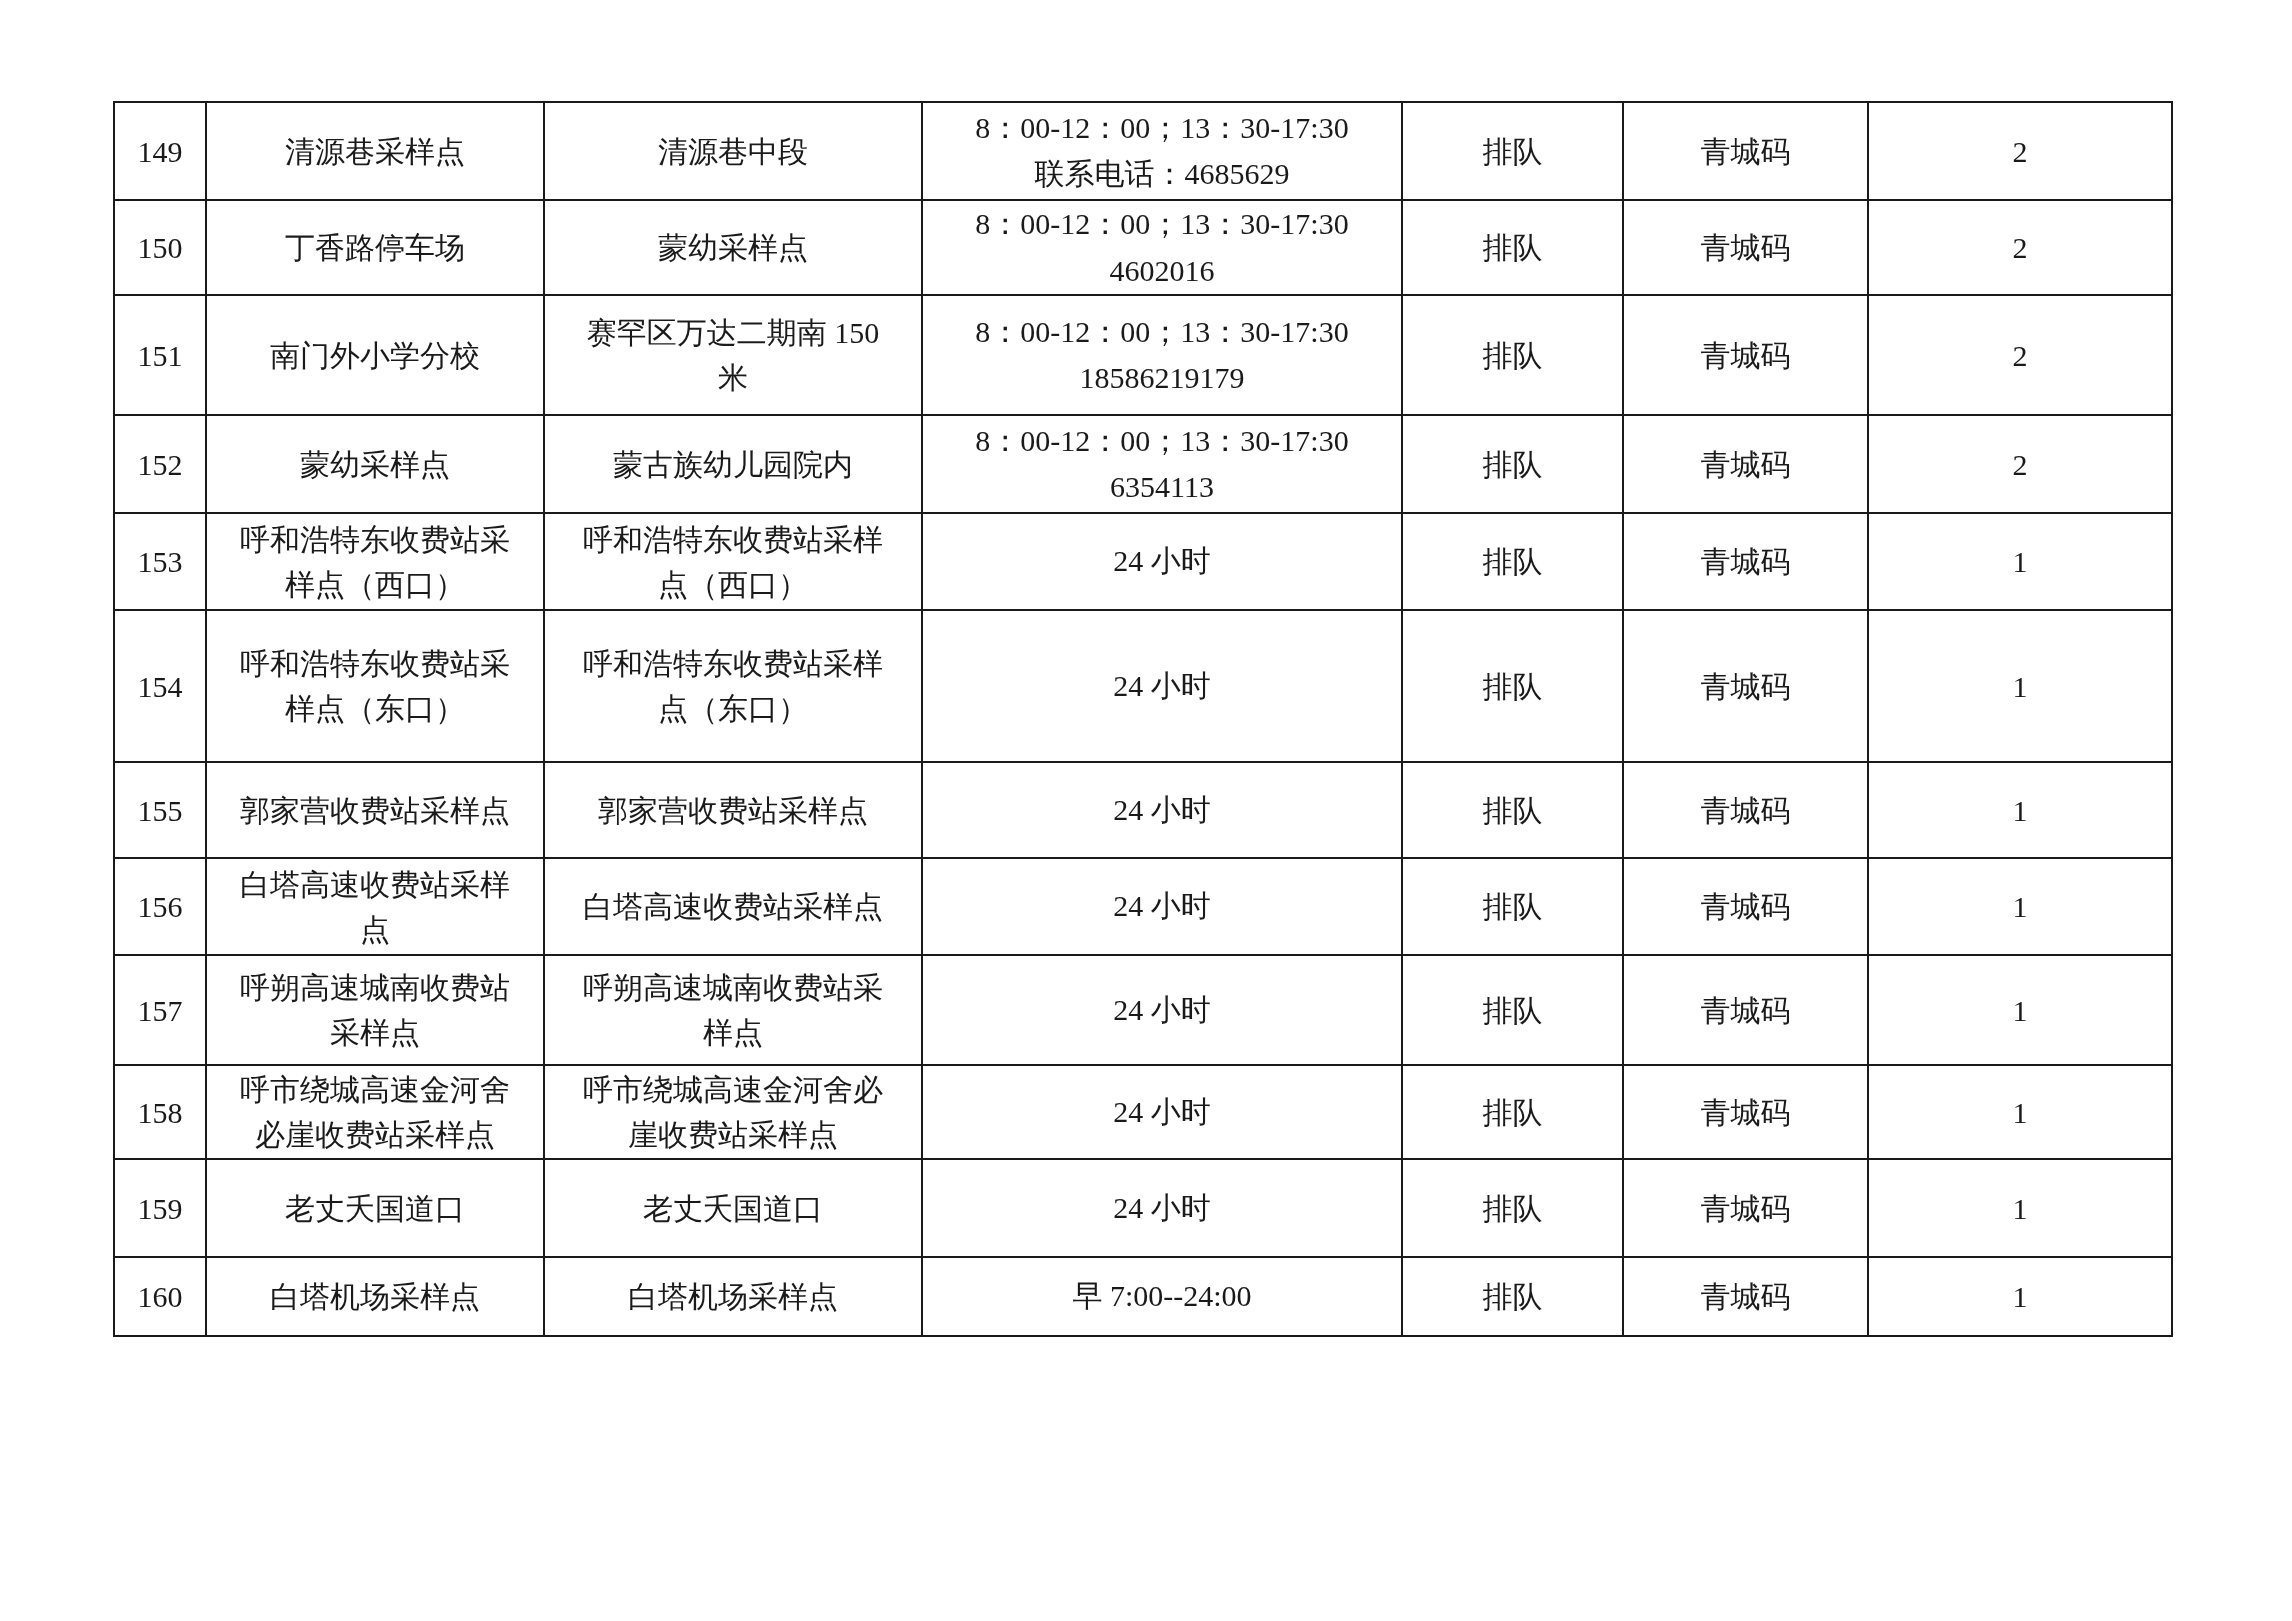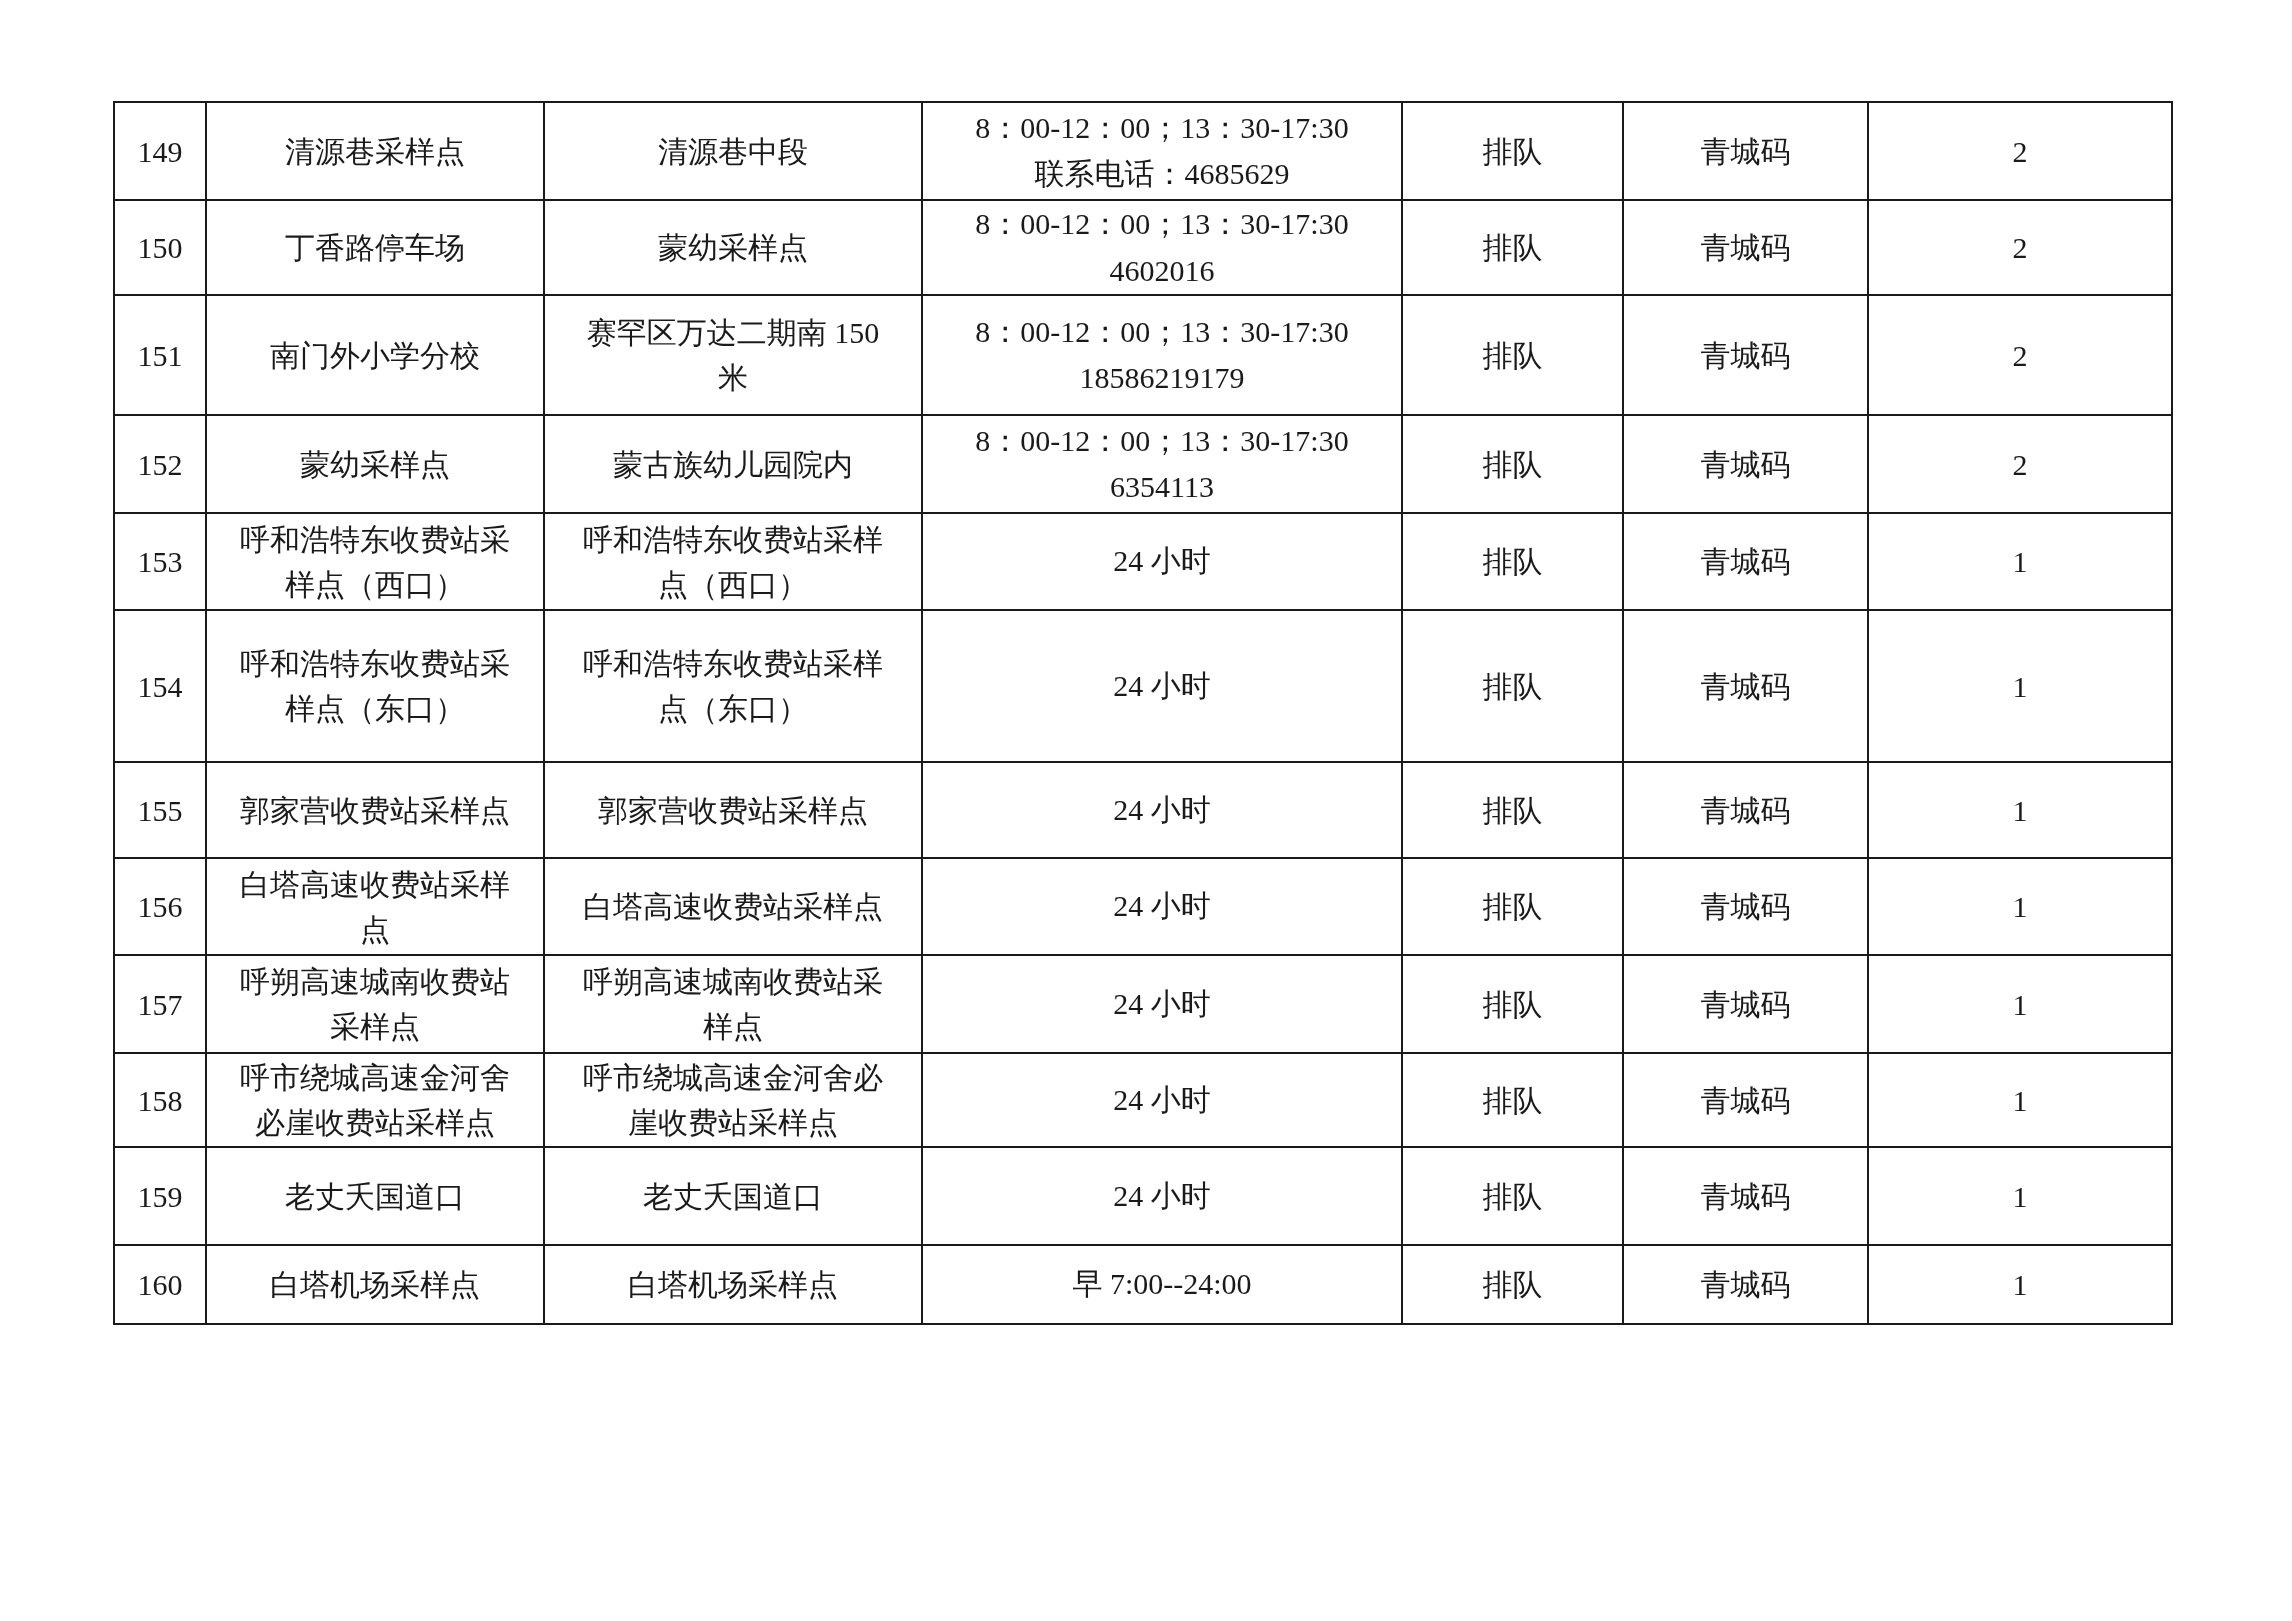--- a/index.html
+++ b/index.html
@@ -45,21 +45,21 @@
 
   
   tbody tr:nth-child(1)  { height: 98px; }
   tbody tr:nth-child(2)  { height: 95px;  }
   tbody tr:nth-child(3)  { height: 120px; }
   tbody tr:nth-child(4)  { height: 98px; }
   tbody tr:nth-child(5)  { height: 97px; border-radius: 14px; }
   tbody tr:nth-child(6)  { height: 152px; }
   tbody tr:nth-child(7)  { height: 96px;  }
   tbody tr:nth-child(8)  { height: 97px;  }
-  tbody tr:nth-child(9)  { height: 98px; margin-top: 13px; }
+  tbody tr:nth-child(9)  { height: 110px; margin-top: 13px; }
   tbody tr:nth-child(10) { height: 94px; margin-top: 12px;  }
   tbody tr:nth-child(11) { height: 98px; padding-left: 40px; }
   tbody tr:nth-child(12) { height: 79px;  }
 </style>
 </head>
 <body>
 
 <div class="page">
   <table class="sampling-table">
     <colgroup>

